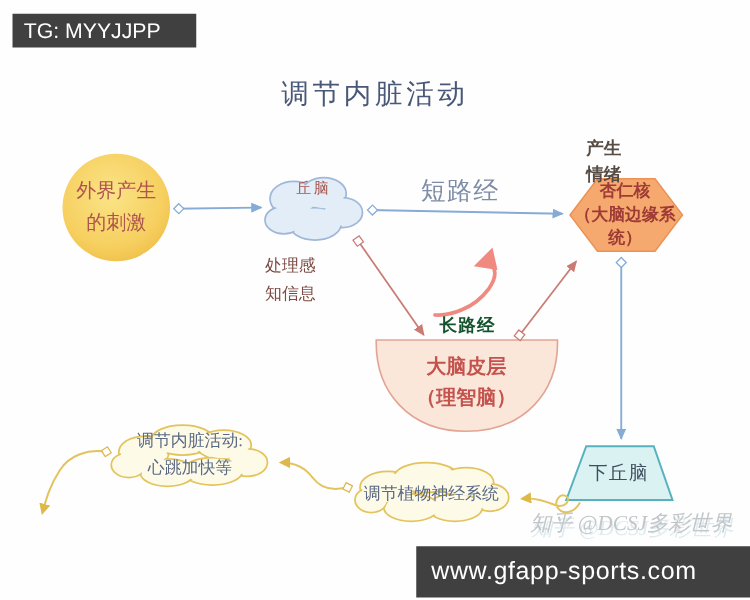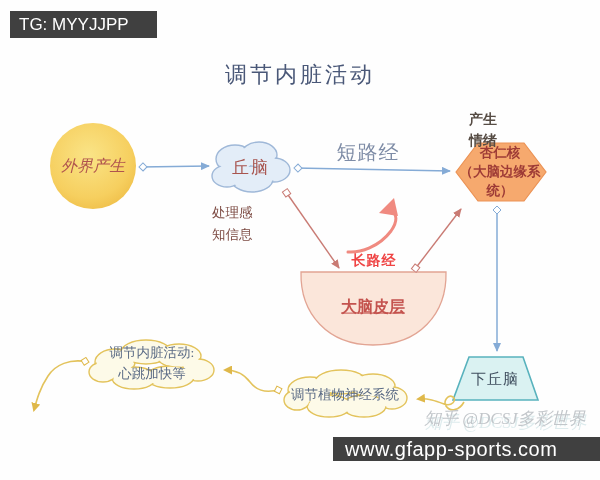--- a/index.html
+++ b/index.html
@@ -2,31 +2,31 @@
 <html><head>
 <meta charset="utf-8">
 <style>
   html,body{margin:0;padding:0;background:#ffffff;}
   #stage{position:relative;width:600px;height:480px;background:#fefefe;overflow:hidden;
          font-family:"Liberation Serif","DejaVu Serif",serif;}
   svg{position:absolute;left:0;top:0;}
   .banner{position:absolute;background:#404040;color:#ffffff;
           font-family:"Liberation Sans","DejaVu Sans",sans-serif;display:flex;align-items:center;}
   #top-banner{left:10px;top:11px;width:138px;height:27px;font-size:17px;padding-left:9px;}
-  #bottom-banner{right:0;top:437px;width:255px;height:24px;font-size:20px;padding-left:12px;letter-spacing:.5px;}
+  #bottom-banner{right:0;top:437px;width:255px;height:41px;font-size:20px;padding-left:12px;letter-spacing:.5px;}
   .label{position:absolute;text-align:center;}
   #title{left:0;right:0;top:60px;font-size:22px;letter-spacing:3px;color:#4a5878;text-align:center;}
-  #stimulus-label{left:93px;top:166px;transform:translate(-50%,-50%);font-size:16px;line-height:1.6;color:#b0544e;white-space:nowrap;font-style:italic;}
-  #thalamus-label{left:251px;top:167px;transform:translate(-50%,-50%);font-size:17px;letter-spacing:2px;color:#a8544e;}
+  #stimulus-label{left:93px;top:166px;transform:translate(-50%,-50%);font-size:16px;line-height:1.6;color:#b0544e;white-space:nowrap;}
+  #thalamus-label{left:251px;top:151px;transform:translate(-50%,-50%);font-size:12px;letter-spacing:2px;color:#a8544e;}
   #thalamus-note{left:212px;top:202px;font-size:13.5px;line-height:1.6;color:#7c4a42;text-align:right;}
   #short-path-label{left:368px;top:139px;transform:translateX(-50%);font-size:20px;letter-spacing:1px;color:#7e8ca6;}
   #amygdala-note{left:469px;top:109px;font-size:14px;line-height:1.5;color:#564c44;text-align:left;font-weight:bold;}
   #amygdala-label{left:500px;top:172px;transform:translate(-50%,-50%);font-size:13.5px;line-height:1.4;font-weight:bold;color:#9e3b36;white-space:nowrap;}
-  #long-path-label{left:374px;top:261px;transform:translate(-50%,-50%);font-size:14px;font-weight:bold;letter-spacing:1px;color:#ef4444;}
-  #cortex-label{left:373px;top:307px;transform:translate(-50%,-50%);font-size:16px;line-height:1.55;font-weight:bold;color:#c4534e;white-space:nowrap;text-decoration:underline;}
+  #long-path-label{left:374px;top:261px;transform:translate(-50%,-50%);font-size:14px;font-weight:bold;letter-spacing:1px;color:#14532d;}
+  #cortex-label{left:373px;top:307px;transform:translate(-50%,-50%);font-size:16px;line-height:1.55;font-weight:bold;color:#c4534e;white-space:nowrap;}
   #hypothalamus-label{left:495px;top:379px;transform:translate(-50%,-50%);font-size:15px;letter-spacing:1px;color:#3f4e5e;text-align:right;}
   #visceral-label{left:152px;top:364px;transform:translate(-50%,-50%);font-size:13.5px;line-height:1.55;color:#5a6a85;white-space:nowrap;}
   #autonomic-label{left:345px;top:395px;transform:translate(-50%,-50%);font-size:13.5px;color:#5a6a85;white-space:nowrap;}
   #watermark{left:424px;top:407px;font-size:17px;color:#c2c6ca;text-align:left;white-space:nowrap;
              text-shadow:1px 4px 0 rgba(160,200,205,.35);font-style:italic;}
 </style>
 </head>
 <body>
 
 <div id="stage">
@@ -140,20 +140,21 @@
     <span>TG: MYYJJPP</span>
   </div>
   <div id="bottom-banner" class="banner">
     <span>www.gfapp-sports.com</span>
   </div>
 
   <div id="title" class="label">调节内脏活动</div>
 
   <div id="stimulus-label" class="label">
     <div>外界产生</div>
+    <div>的刺激</div>
   </div>
 
   <div id="thalamus-label" class="label">丘脑</div>
 
   <div id="thalamus-note" class="label">
     <div>处理感</div>
     <div>知信息</div>
   </div>
 
   <div id="short-path-label" class="label">短路经</div>
@@ -166,20 +167,21 @@
   <div id="amygdala-label" class="label">
     <div>杏仁核</div>
     <div>（大脑边缘系</div>
     <div>统）</div>
   </div>
 
   <div id="long-path-label" class="label">长路经</div>
 
   <div id="cortex-label" class="label">
     <div>大脑皮层</div>
+    <div>（理智脑）</div>
   </div>
 
   <div id="hypothalamus-label" class="label">下丘脑</div>
 
   <div id="visceral-label" class="label">
     <div>调节内脏活动:</div>
     <div>心跳加快等</div>
   </div>
 
   <div id="autonomic-label" class="label">调节植物神经系统</div>

